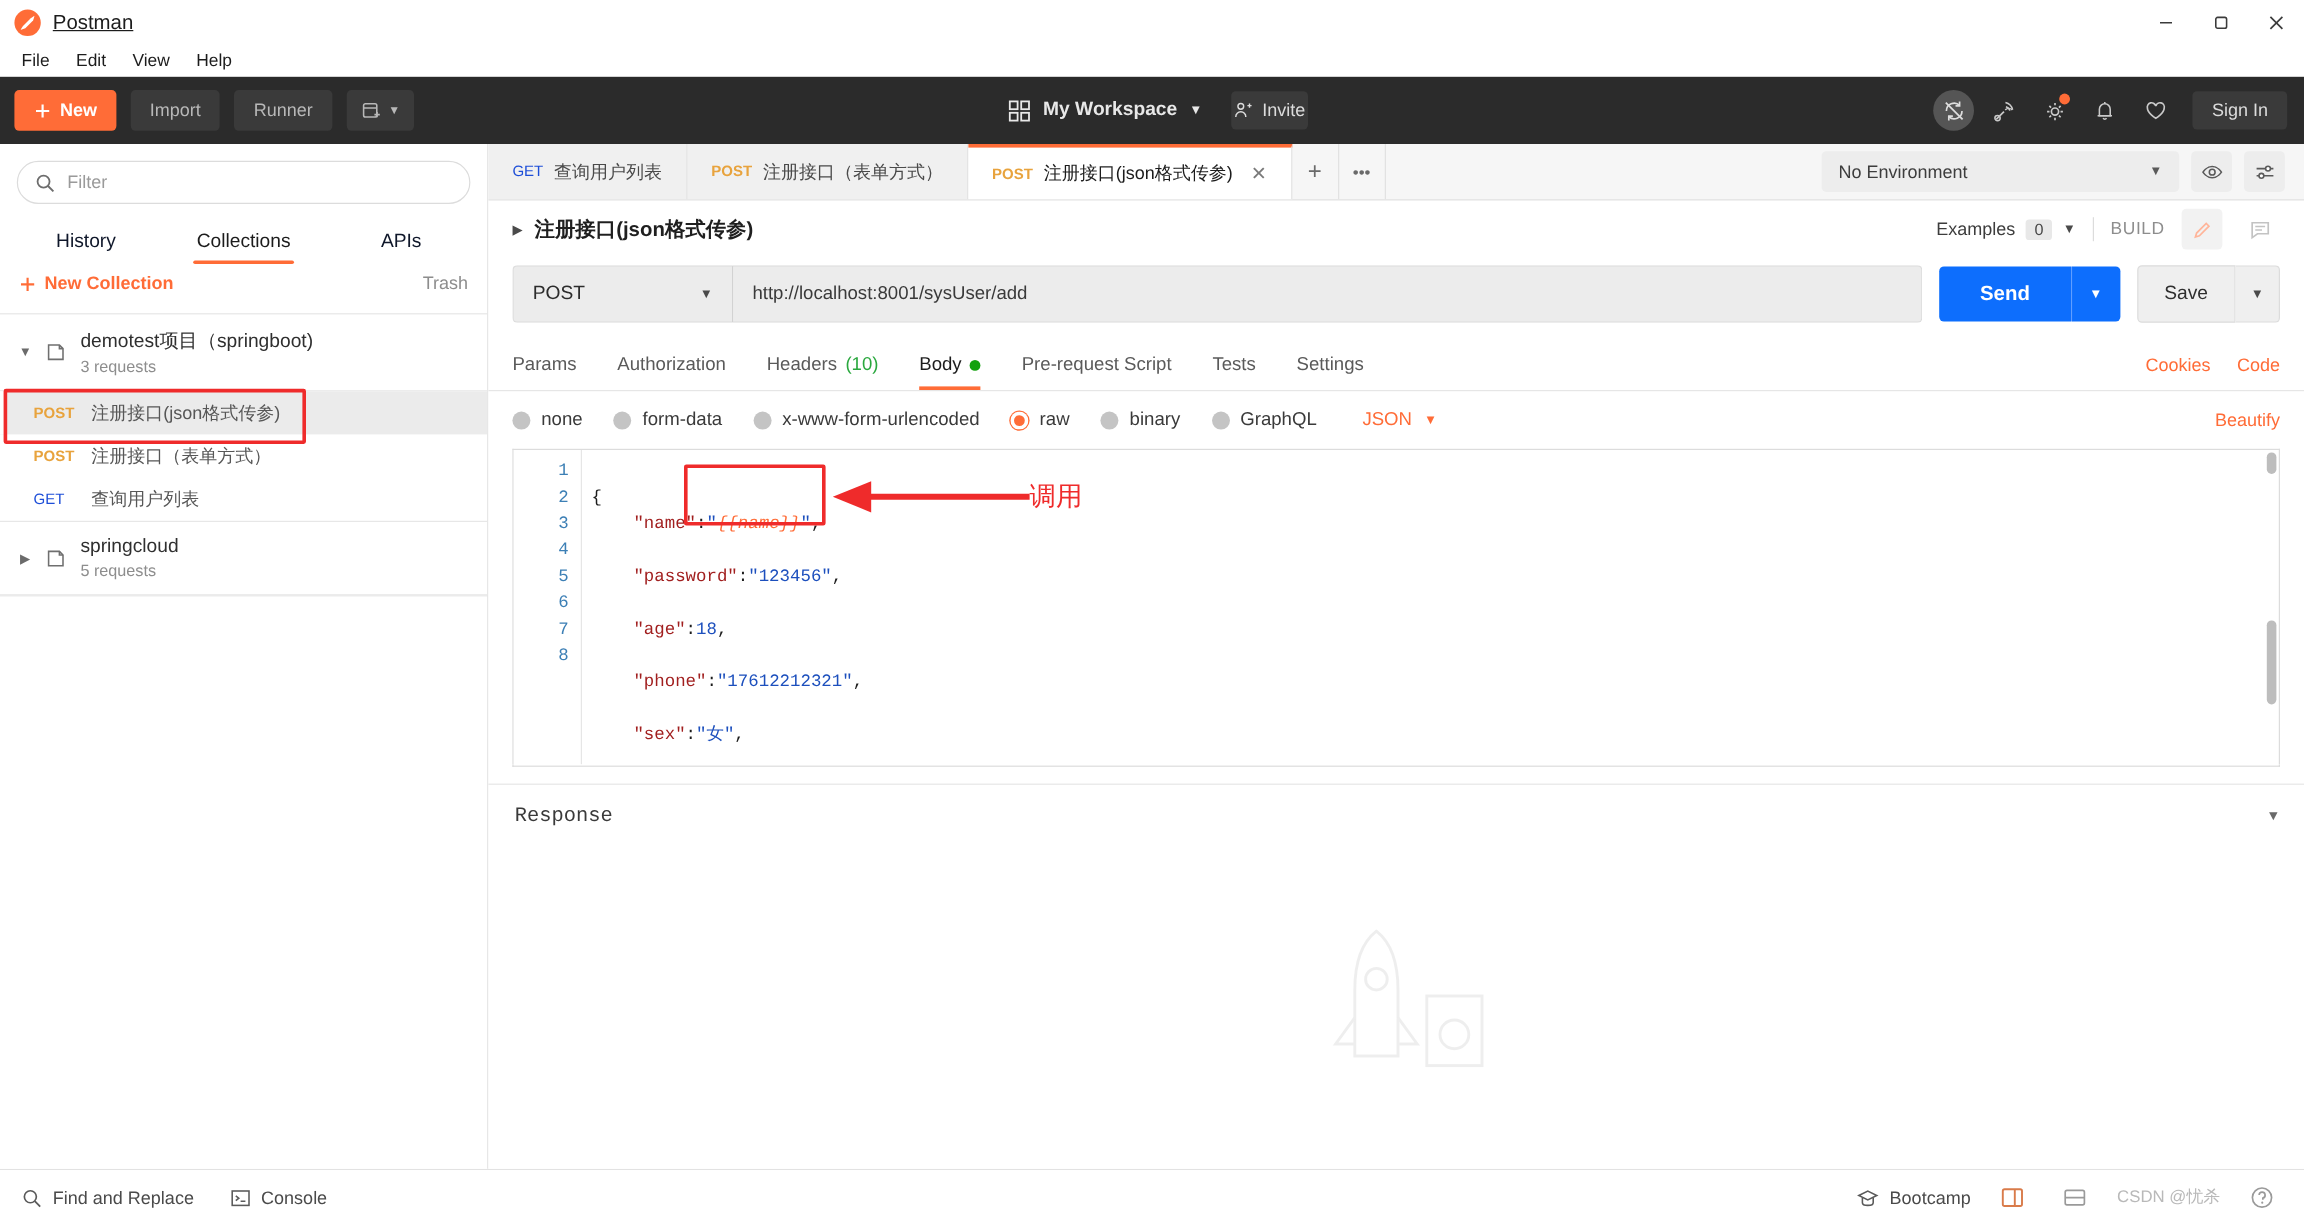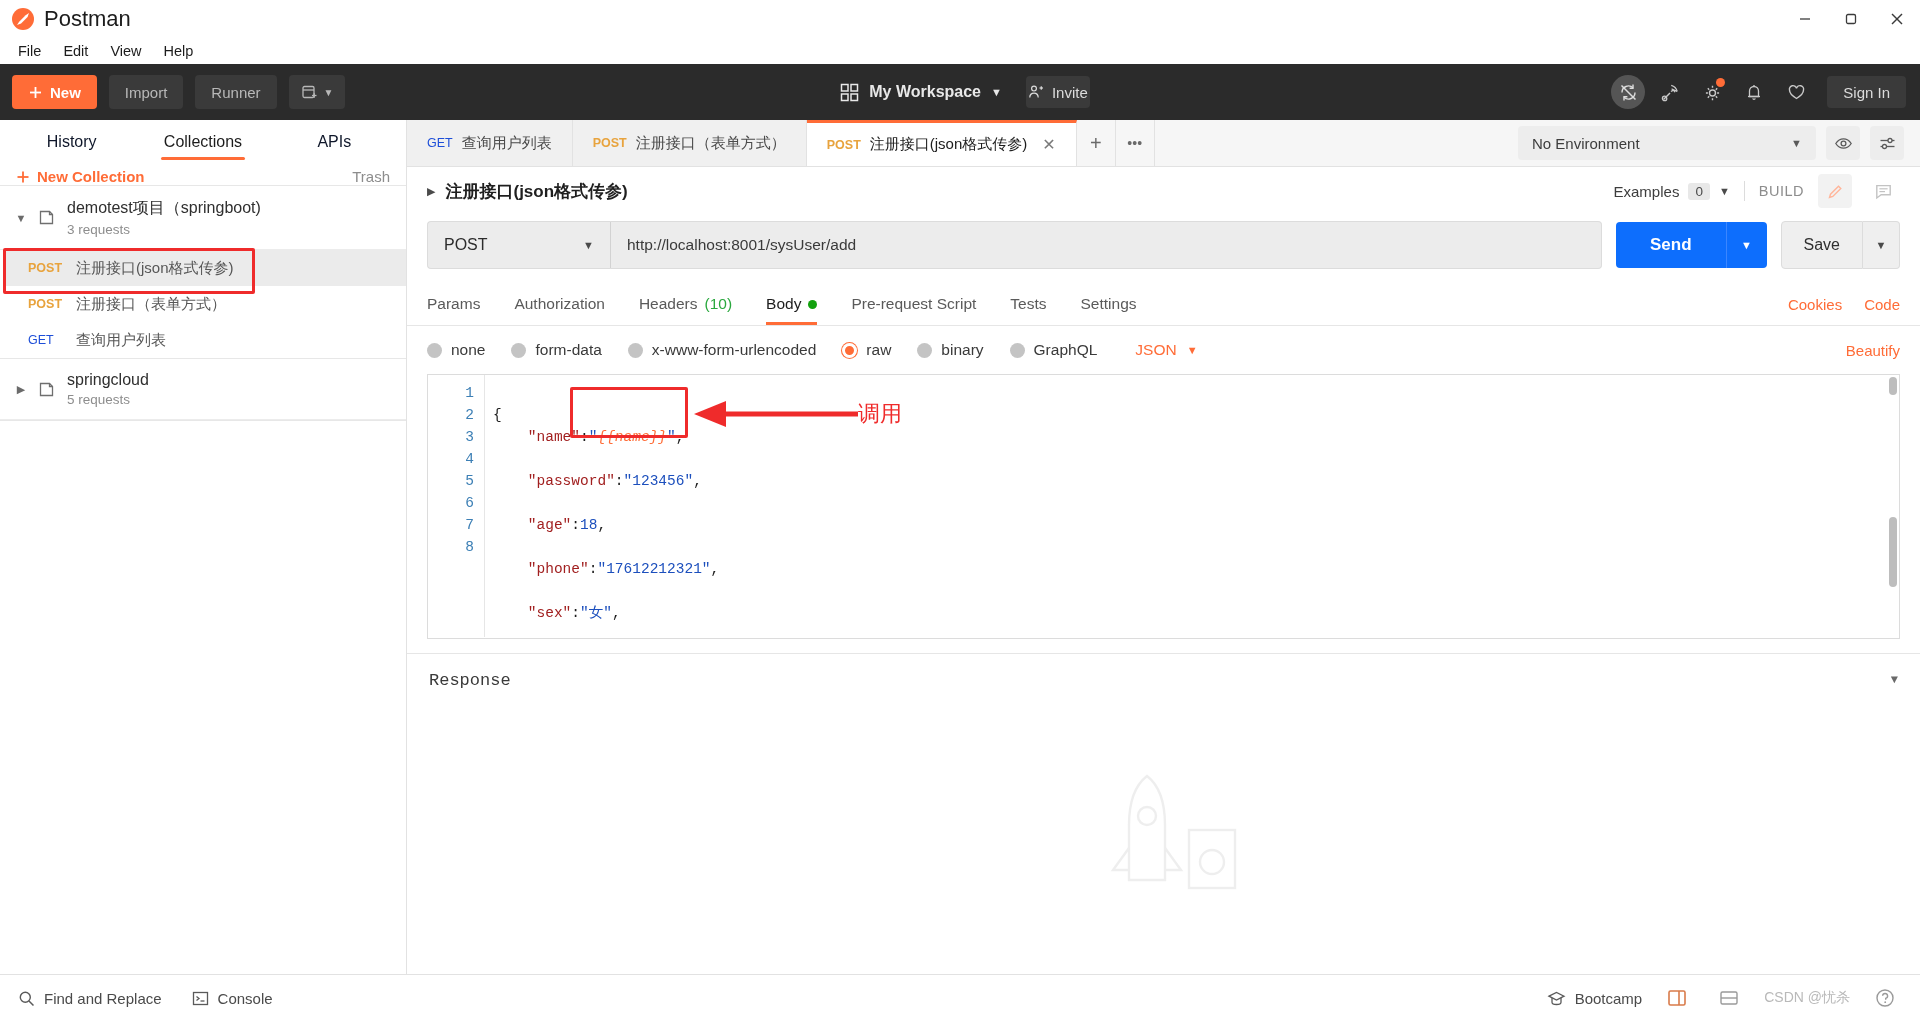--- a/index.html
+++ b/index.html
@@ -6,21 +6,21 @@
   body{
     width:1920px;height:1020px;overflow:hidden;
     font-family:"Liberation Sans","DejaVu Sans",sans-serif;
     background:#fff;color:#2c2c2c;-webkit-font-smoothing:antialiased;
   }
   
   .titlebar{height:38px;display:flex;align-items:center;background:#ffffff;position:relative;}
   .pm-logo{width:22px;height:22px;border-radius:50%;background:#ff6c37;margin-left:12px;position:relative;flex:none;}
   .pm-logo:after{content:"";position:absolute;left:5px;top:5px;width:12px;height:12px;
      background:#fff;clip-path:polygon(0% 100%,18% 72%,72% 18%,100% 0%,88% 34%,34% 88%);transform:rotate(0deg);}
-  .app-title{font-size:22px;margin-left:10px;color:#1c1c1c;}
+  .app-title{font-size:17px;margin-left:10px;color:#1c1c1c;text-decoration:underline;}
   .win-btns{position:absolute;right:0;top:0;height:38px;display:flex;align-items:center;}
   .win-btn{width:46px;height:38px;display:flex;align-items:center;justify-content:center;color:#3b3b3b;}
   .win-btn svg{display:block;}
   
   .menubar{height:26px;display:flex;align-items:center;background:#fff;padding-left:8px;gap:2px;}
   .menu-item{font-size:14.5px;color:#1c1c1c;padding:2px 10px;border-radius:2px;}
   
   .toolbar{height:56px;background:#2b2b2b;display:flex;align-items:center;position:relative;}
   .btn-new{background:#ff6c37;color:#fff;font-size:15px;font-weight:600;height:34px;border-radius:4px;
      display:flex;align-items:center;gap:7px;padding:0 16px;margin-left:12px;}
@@ -41,21 +41,21 @@
   .main{display:flex;height:calc(1020px - 38px - 26px - 56px - 46px);}
   
   .sidebar{width:406px;border-right:1px solid #e2e2e2;display:flex;flex-direction:column;background:#fff;flex:none;}
   .filter-wrap{padding:14px 14px 10px 14px;}
   .filter{height:34px;border:1px solid #dcdcdc;border-radius:18px;display:flex;align-items:center;gap:10px;padding:0 14px;}
   .filter .ph{color:#9a9a9a;font-size:15px;}
   .side-tabs{display:flex;align-items:flex-end;padding:0 6px;height:40px;}
   .side-tab{flex:1;text-align:center;font-size:16px;color:#0f172a;padding-bottom:9px;position:relative;}
   .side-tab.sel{color:#1c1c1c;}
   .side-tab.sel:after{content:"";position:absolute;left:18%;right:18%;bottom:0;height:3px;background:#ff6c37;border-radius:2px;}
-  .coll-actions{display:flex;align-items:center;justify-content:space-between;padding:8px 16px 0 16px;border-bottom:1px solid #e7e7e7;}
+  .coll-actions{display:flex;align-items:center;justify-content:space-between;padding:8px 16px 16px 16px;border-bottom:1px solid #e7e7e7;}
   .new-coll{color:#ff6c37;font-size:15px;font-weight:600;display:flex;align-items:center;gap:7px;}
   .trash{color:#8d8d8d;font-size:15px;}
   .coll-row{display:flex;align-items:center;gap:10px;padding:12px 14px;border-bottom:1px solid #ececec;}
   .chev{width:14px;color:#6b6b6b;font-size:11px;display:flex;justify-content:center;}
   .folder-ico{color:#6f6f6f;display:flex;}
   .coll-name{font-size:16px;color:#2f2f2f;}
   .coll-sub{font-size:13.5px;color:#8d8d8d;margin-top:3px;}
   .req-row{display:flex;align-items:center;gap:14px;height:36px;padding-left:28px;font-size:15px;color:#575757;position:relative;}
   .req-row.sel{background:#ebebeb;}
   .req-row.sel:before{content:"";position:absolute;left:0;top:0;bottom:0;width:4px;background:#fff;}
@@ -252,20 +252,29 @@
           <path d="M10.5 16.5S3.5 12.4 3.5 8.1A3.5 3.5 0 0 1 10.5 6.4 3.5 3.5 0 0 1 17.5 8.1c0 4.3-7 8.4-7 8.4z" fill="none" stroke="#c9c9c9" stroke-width="1.4"></path>
         </svg>
     </div>
     <div class="signin">Sign In</div>
   </div>
 </div>
 
 <div class="main">
 
   <div class="sidebar">
+    <div class="filter-wrap">
+      <div class="filter">
+        <svg width="17" height="17" viewBox="0 0 17 17">
+            <circle cx="7.3" cy="7.3" r="5" fill="none" stroke="#6d6d6d" stroke-width="1.5"></circle>
+            <line x1="11" y1="11" x2="15.5" y2="15.5" stroke="#6d6d6d" stroke-width="1.6"></line>
+          </svg>
+        <span class="ph">Filter</span>
+      </div>
+    </div>
     <div class="side-tabs">
       <div class="side-tab">History</div>
       <div class="side-tab sel">Collections</div>
       <div class="side-tab">APIs</div>
     </div>
     <div class="coll-actions">
       <div class="new-coll">
         <svg width="14" height="14" viewBox="0 0 14 14">
             <line x1="7" y1="1.5" x2="7" y2="12.5" stroke="#ff6c37" stroke-width="1.8"></line>
             <line x1="1.5" y1="7" x2="12.5" y2="7" stroke="#ff6c37" stroke-width="1.8"></line>

